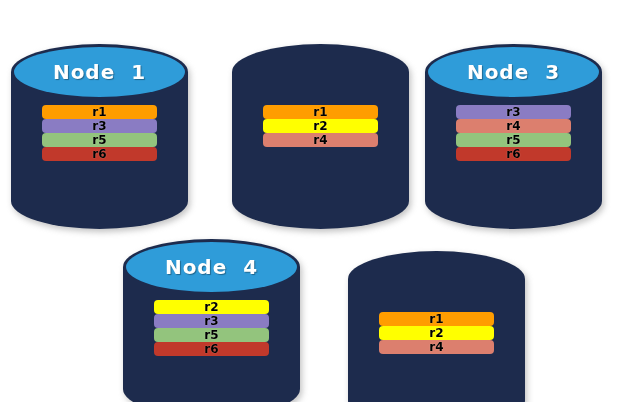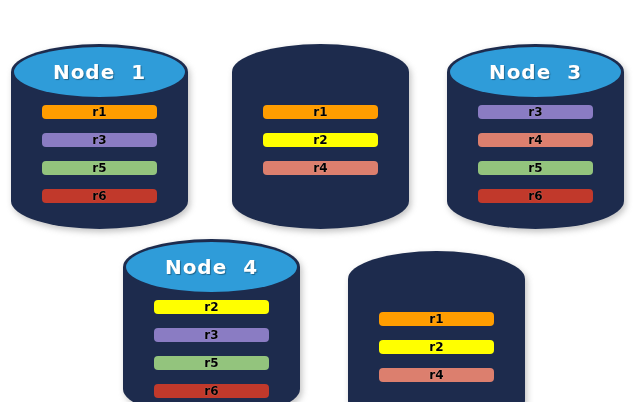--- a/index.html
+++ b/index.html
@@ -18,21 +18,21 @@
   }
   .cylinder {
     position: absolute;
     width: 177px;
     height: 185px;
     filter: drop-shadow(2px 3px 3px rgba(120,120,120,0.45));
   }
   
   .pos-0 { left: 11px;  top: 4px; }
   .pos-1 { left: 232px; top: 4px; }
-  .pos-2 { left: 447px; top: 4px; text-align: right; }
+  .pos-2 { left: 425px; top: 4px; text-align: right; }
   .pos-3 { left: 123px; top: 199px; height: 178px; }
   .pos-4 { left: 348px; top: 211px; height: 178px; }
 
   .cyl-body {
     position: absolute;
     inset: 0;
     background: var(--body-color, #1D2B4D);
     border-radius: 50% / 28px;
   }
   .cyl-top {
@@ -56,21 +56,21 @@
     text-shadow: 1px 1px 1px rgba(0,0,0,0.35);
   }
   .replicas {
     position: absolute;
     left: 0;
     right: 0;
     top: 61px;
     display: flex;
     flex-direction: column;
     align-items: center;
-    gap: 14px;
+    gap: 0;
   }
   .replica-bar {
     width: 115px;
     height: 14px;
     border-radius: 4px;
     display: flex;
     align-items: center;
     justify-content: center;
     font-size: 12px;
     font-weight: bold;

